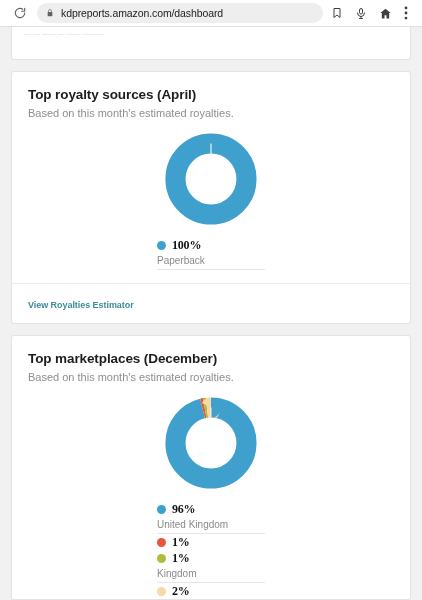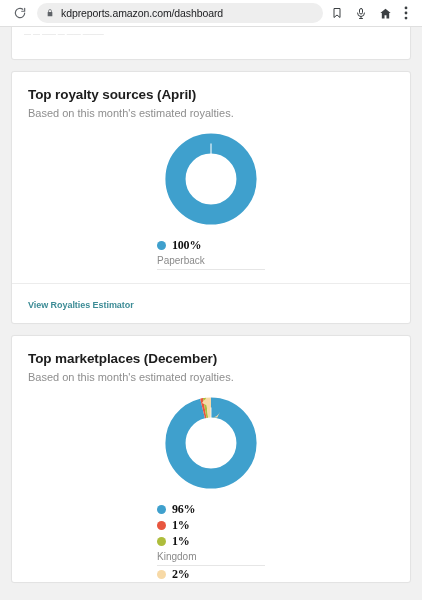--- a/index.html
+++ b/index.html
@@ -263,20 +263,21 @@
           <path d="M50 13 L50 34" stroke="#ffffff" stroke-width="0.9" fill="none"></path>
         </svg>
       </div>
 
       <div class="legend">
         <div class="legend-row">
           <div class="legend-top">
             <span class="dot" style="background:#3fa0cd"></span>
             <span class="legend-pct">96%</span>
           </div>
+          <div class="legend-label">United Kingdom</div>
         </div>
         <div class="legend-row">
           <div class="legend-top">
             <span class="dot" style="background:#e8563f"></span>
             <span class="legend-pct">1%</span>
           </div>
         </div>
         <div class="legend-row">
           <div class="legend-top">
             <span class="dot" style="background:#aebd3c"></span>

